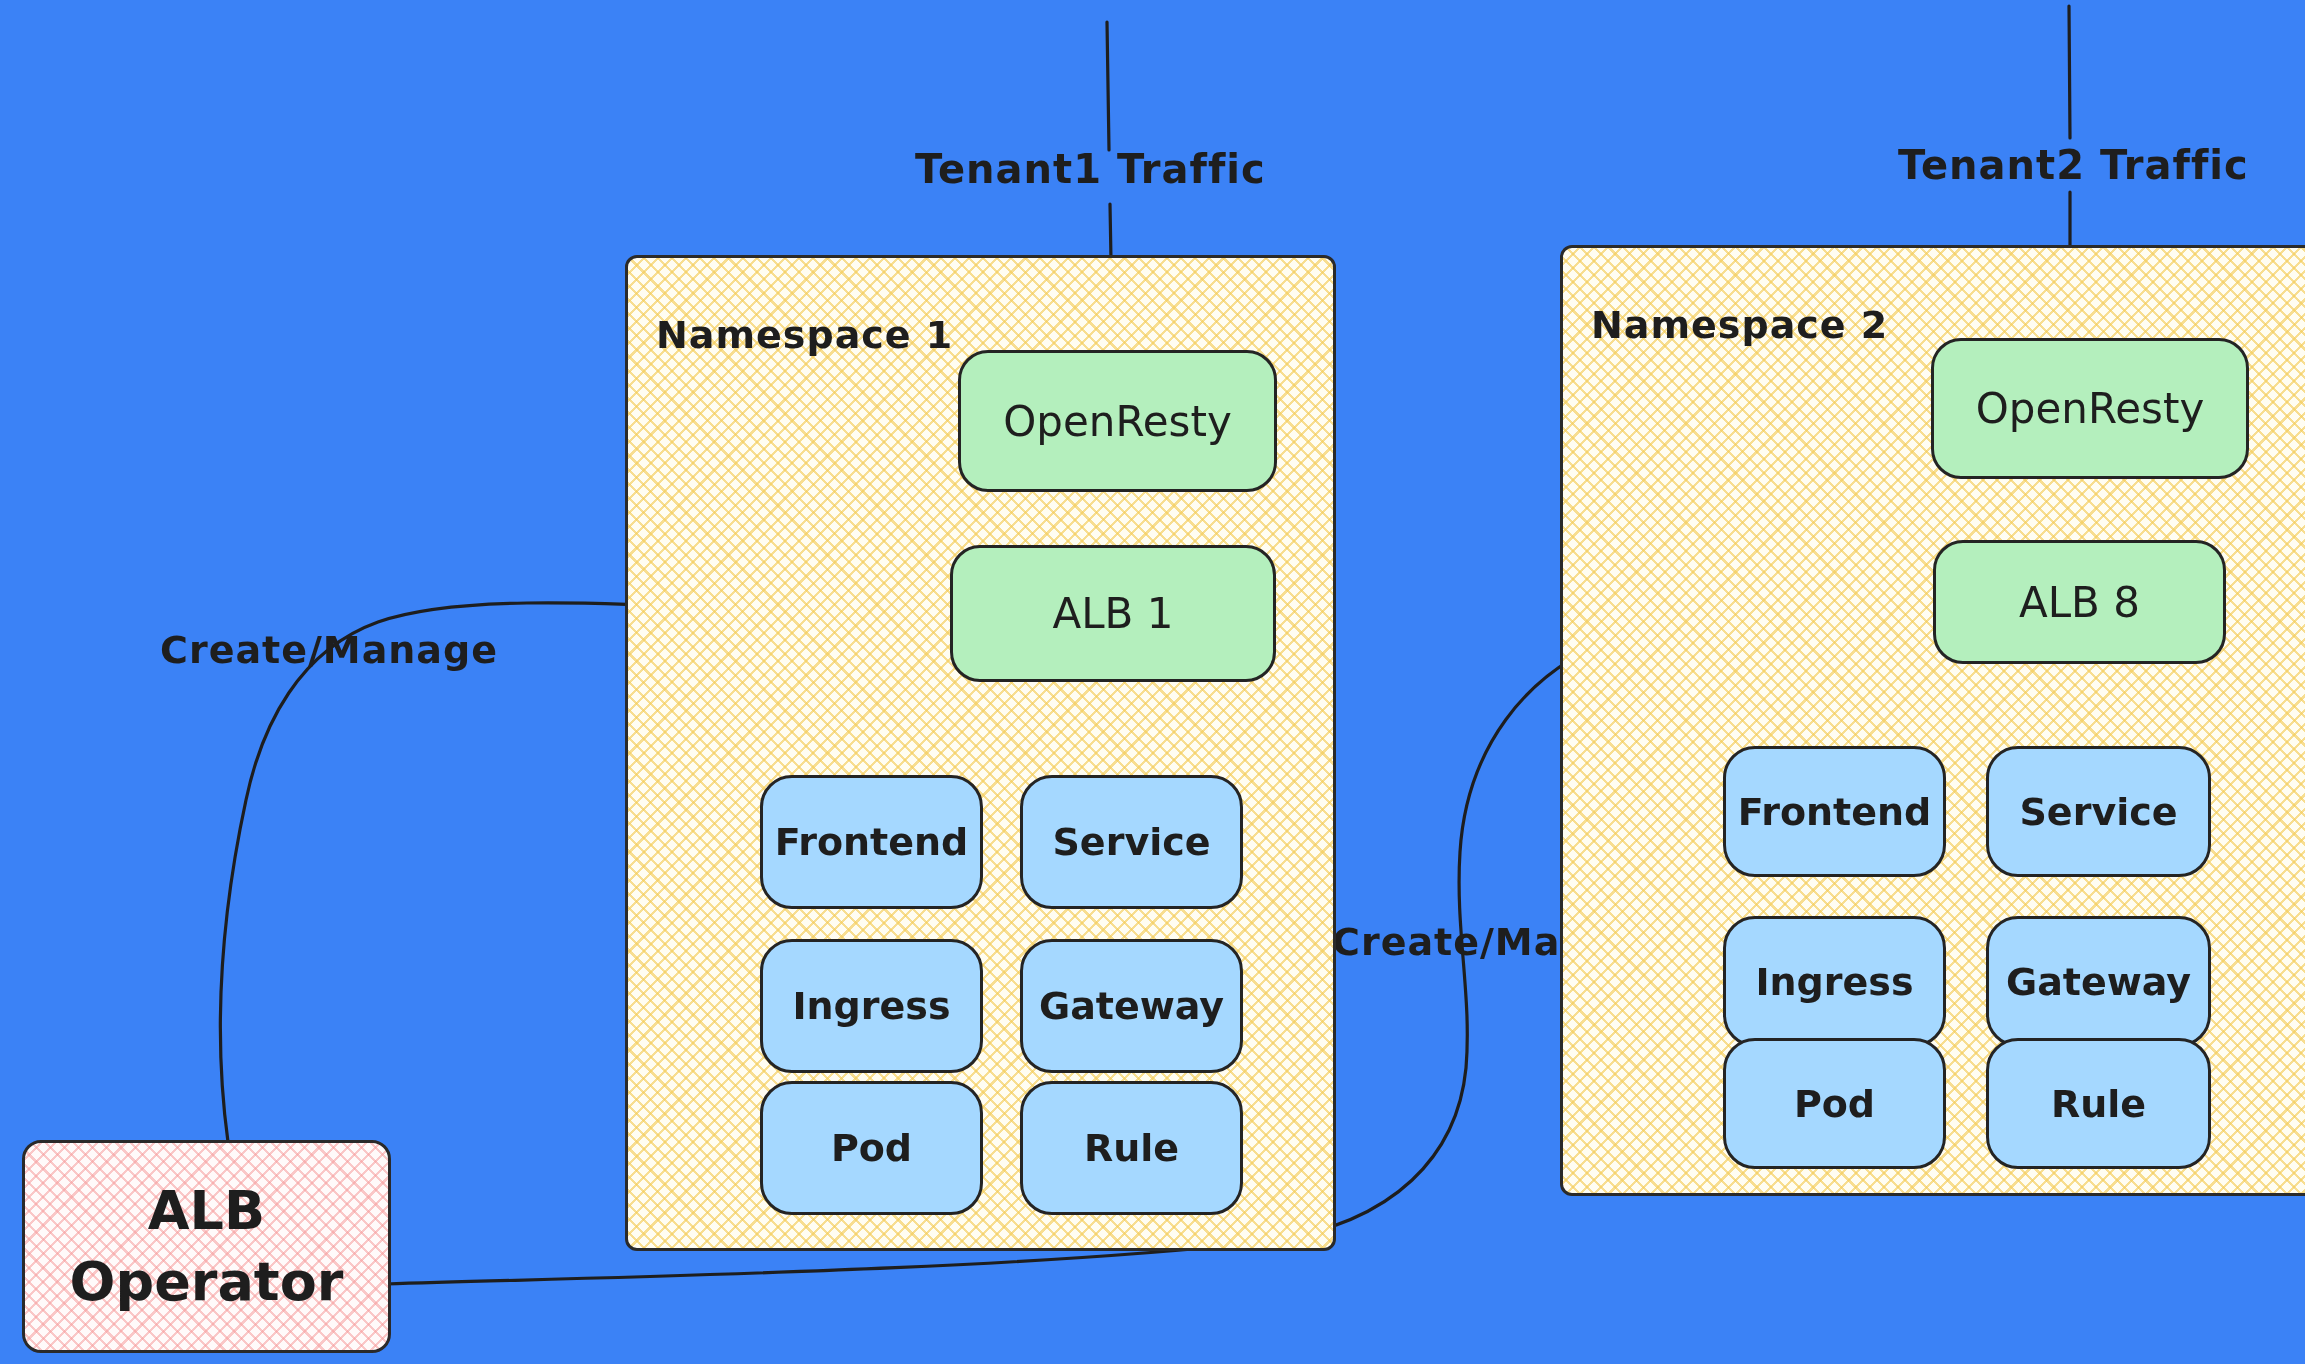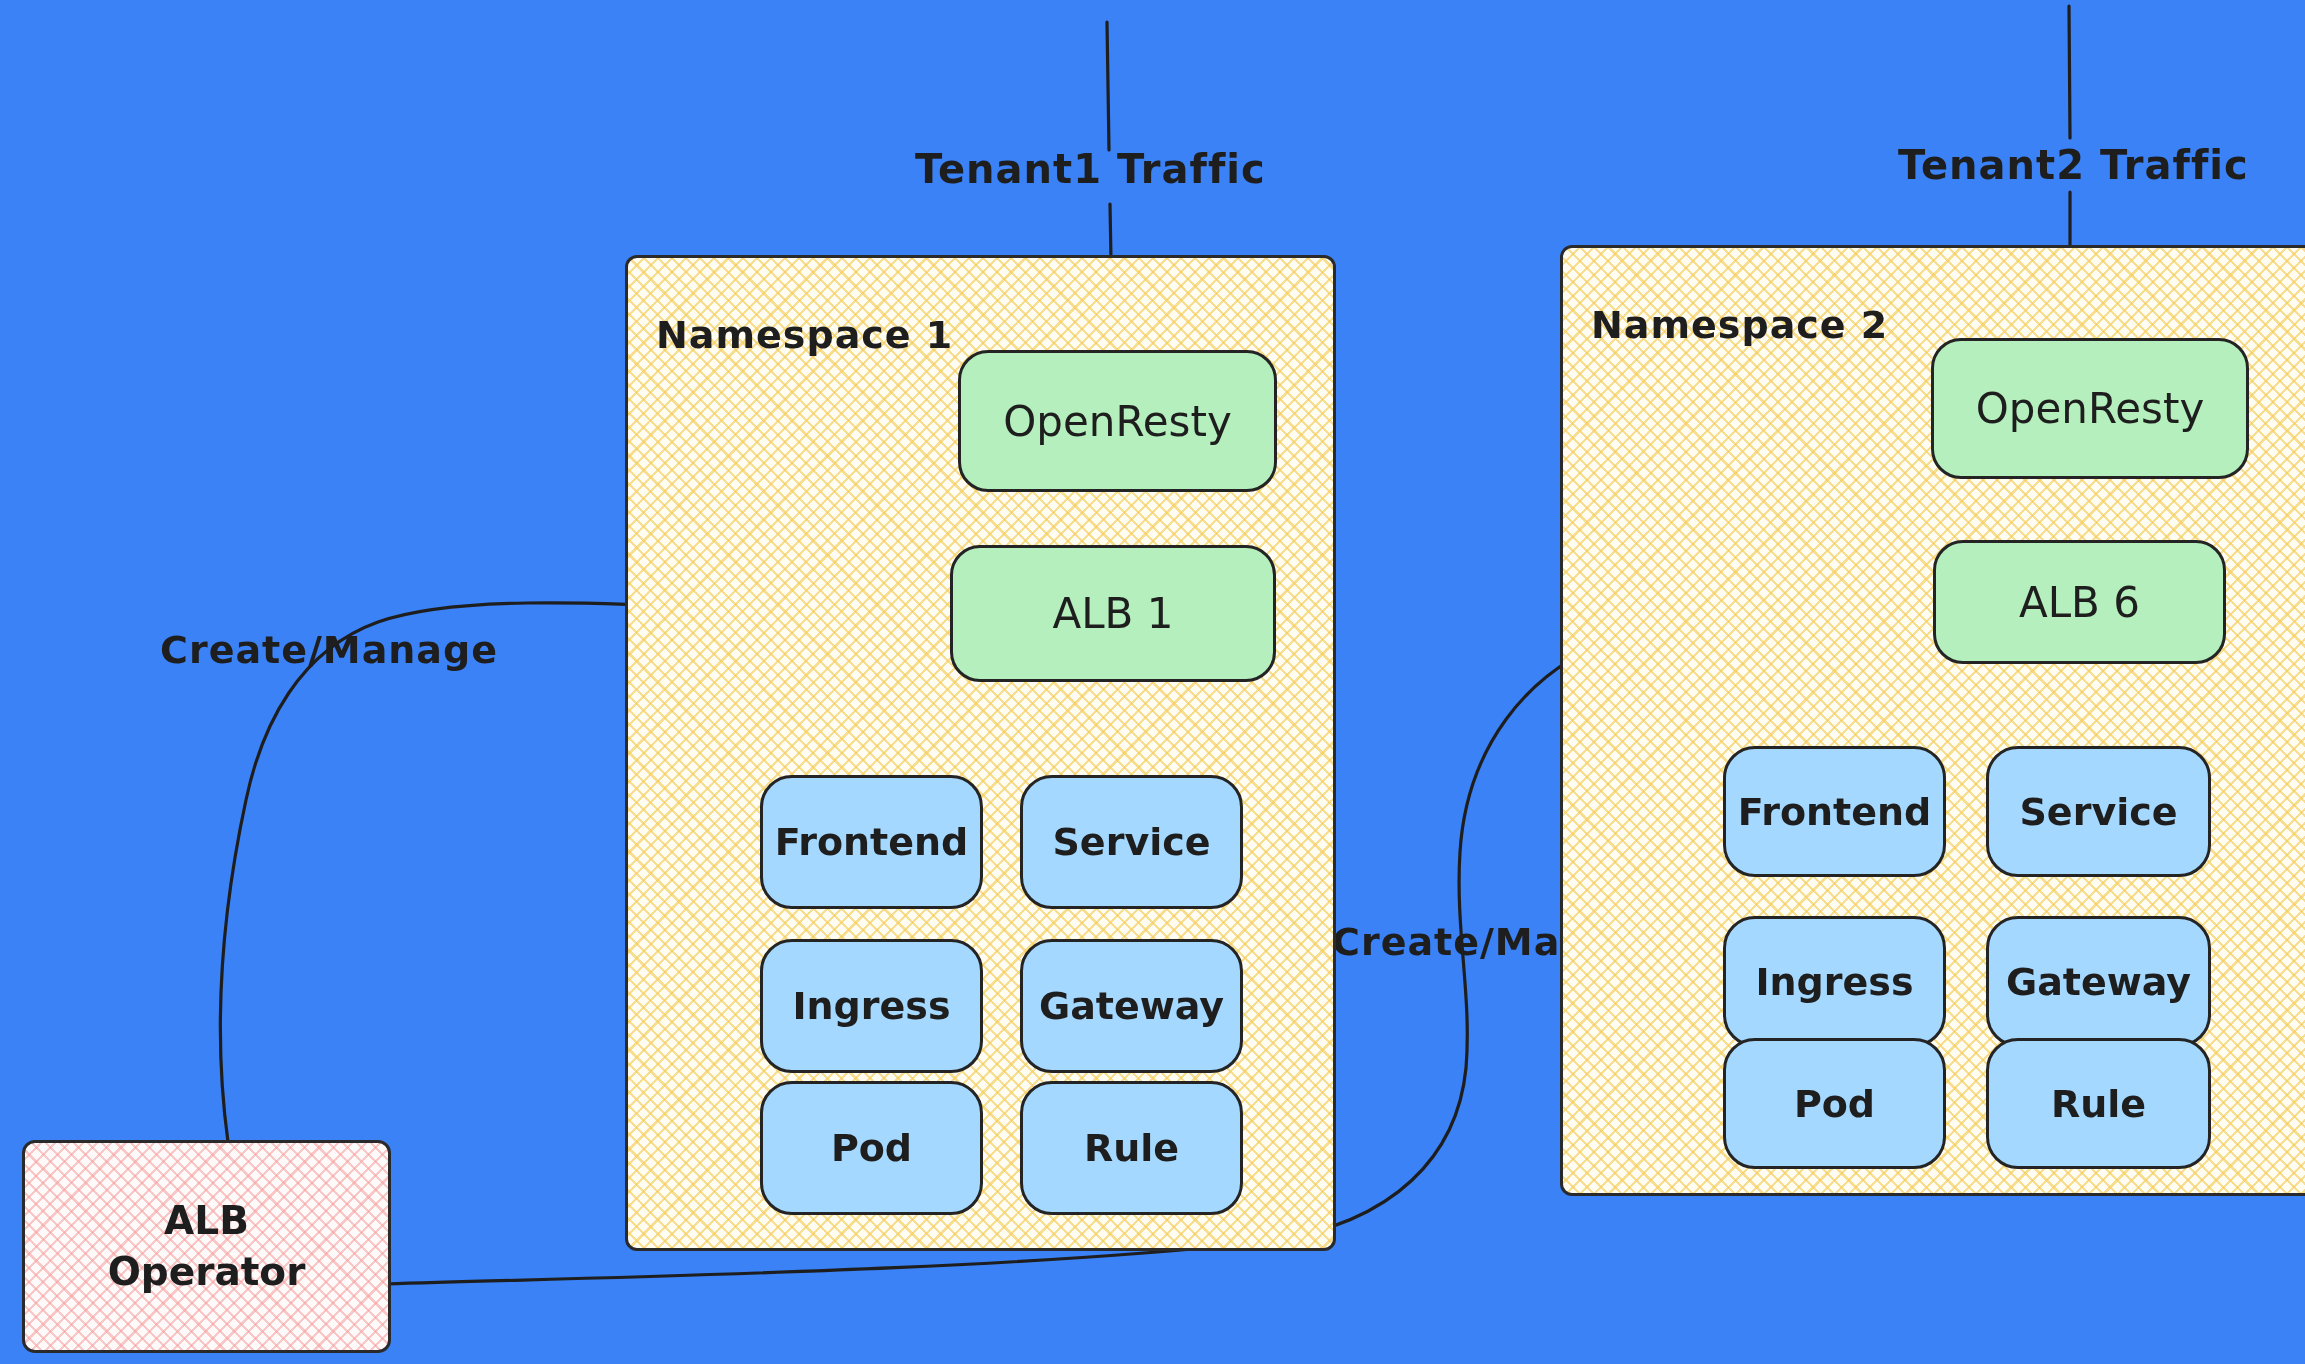--- a/index.html
+++ b/index.html
@@ -35,27 +35,27 @@
   .ns1 .r5{left:392px;top:823px;width:217px;height:128px;}
   .ns2 .r0{left:160px;top:498px;width:217px;height:125px;}
   .ns2 .r1{left:423px;top:498px;width:219px;height:125px;}
   .ns2 .r2{left:160px;top:668px;width:217px;height:125px;}
   .ns2 .r3{left:423px;top:668px;width:219px;height:125px;}
   .ns2 .r4{left:160px;top:790px;width:217px;height:125px;}
   .ns2 .r5{left:423px;top:790px;width:219px;height:125px;}
 
   
   .operator{position:absolute;left:22px;top:1140px;width:363px;height:207px;
-        border:3.5px solid #2a2a2a;border-radius:13px;
+        border:3.5px solid #2a2a2a;border-radius:19px;
         background-color:#fffafa;
         background-image:
           repeating-linear-gradient(45deg, rgba(246,158,158,.55) 0px, rgba(246,158,158,.55) 2.2px, transparent 2.2px, transparent 10px),
           repeating-linear-gradient(135deg, rgba(246,158,158,.55) 0px, rgba(246,158,158,.55) 2.2px, transparent 2.2px, transparent 10px);
         display:flex;flex-direction:column;align-items:center;justify-content:center;
-        font-size:39px;font-weight:bold;line-height:1.3;text-align:center;}
+        font-size:54px;font-weight:bold;line-height:1.3;text-align:center;}
 
   
   .flabel{position:absolute;font-size:40px;font-weight:bold;letter-spacing:1px;white-space:nowrap;}
   .t1{left:915px;top:146px;width:345px;text-align:center;}
   .t2{left:1898px;top:142px;width:345px;text-align:center;}
   .cmL{left:160px;top:628px;font-size:38px;}
   .cmM{left:1332px;top:920px;font-size:38px;}
 
   
   svg.arrows{position:absolute;left:0;top:0;width:2305px;height:1364px;pointer-events:none;}
@@ -117,21 +117,21 @@
     <div class="bbox r1">Service</div>
     <div class="bbox r2">Ingress</div>
     <div class="bbox r3">Gateway</div>
     <div class="bbox r4">Pod</div>
     <div class="bbox r5">Rule</div>
   </div>
 
   <div class="ns ns2">
     <div class="ns-label">Namespace 2</div>
     <div class="gbox openresty">OpenResty</div>
-    <div class="gbox albbox">ALB 6</div>
+    <div class="gbox albbox">ALB 8</div>
     <div class="bbox r0">Frontend</div>
     <div class="bbox r1">Service</div>
     <div class="bbox r2">Ingress</div>
     <div class="bbox r3">Gateway</div>
     <div class="bbox r4">Pod</div>
     <div class="bbox r5">Rule</div>
   </div>
 
   <div class="operator">
     <div>ALB</div>

